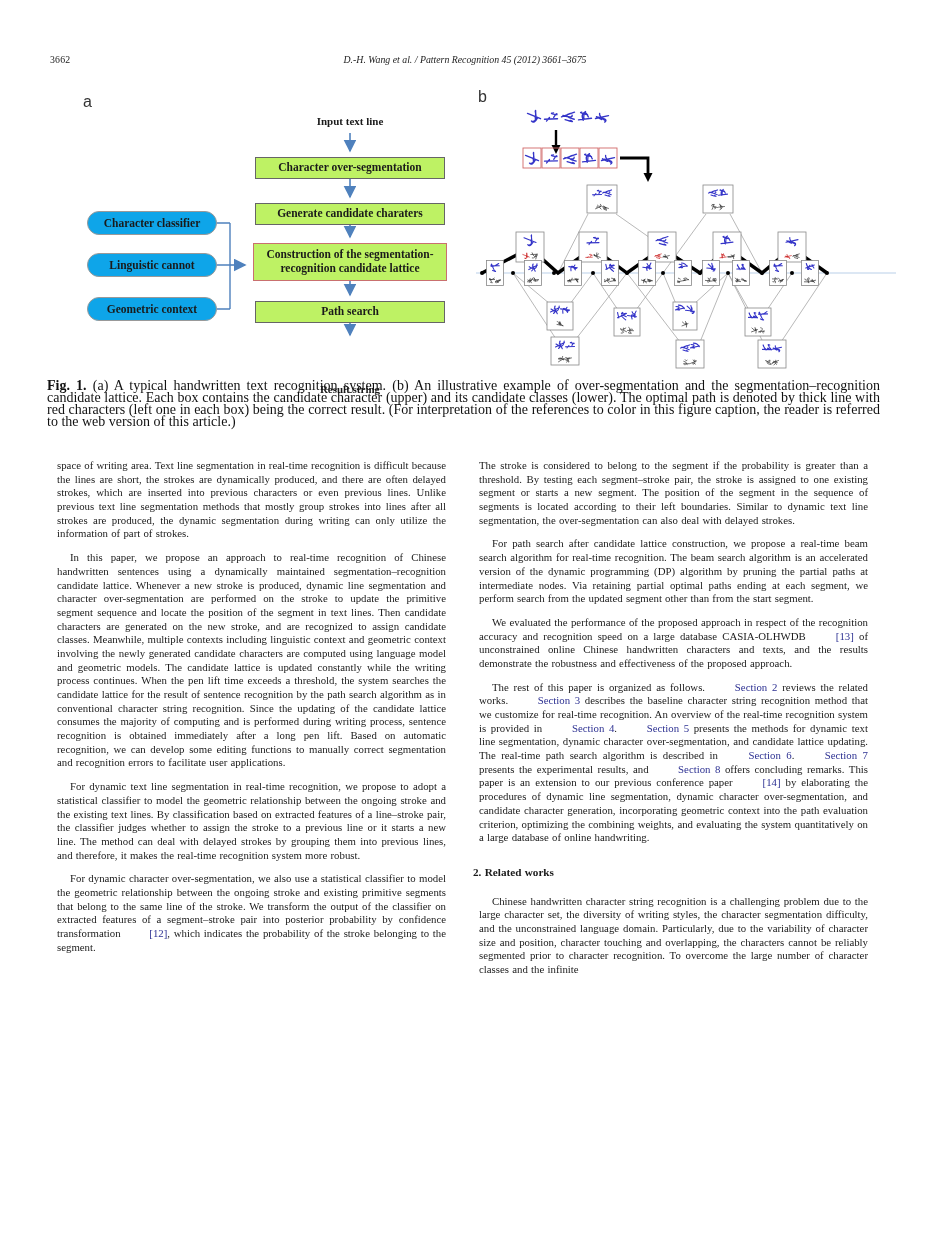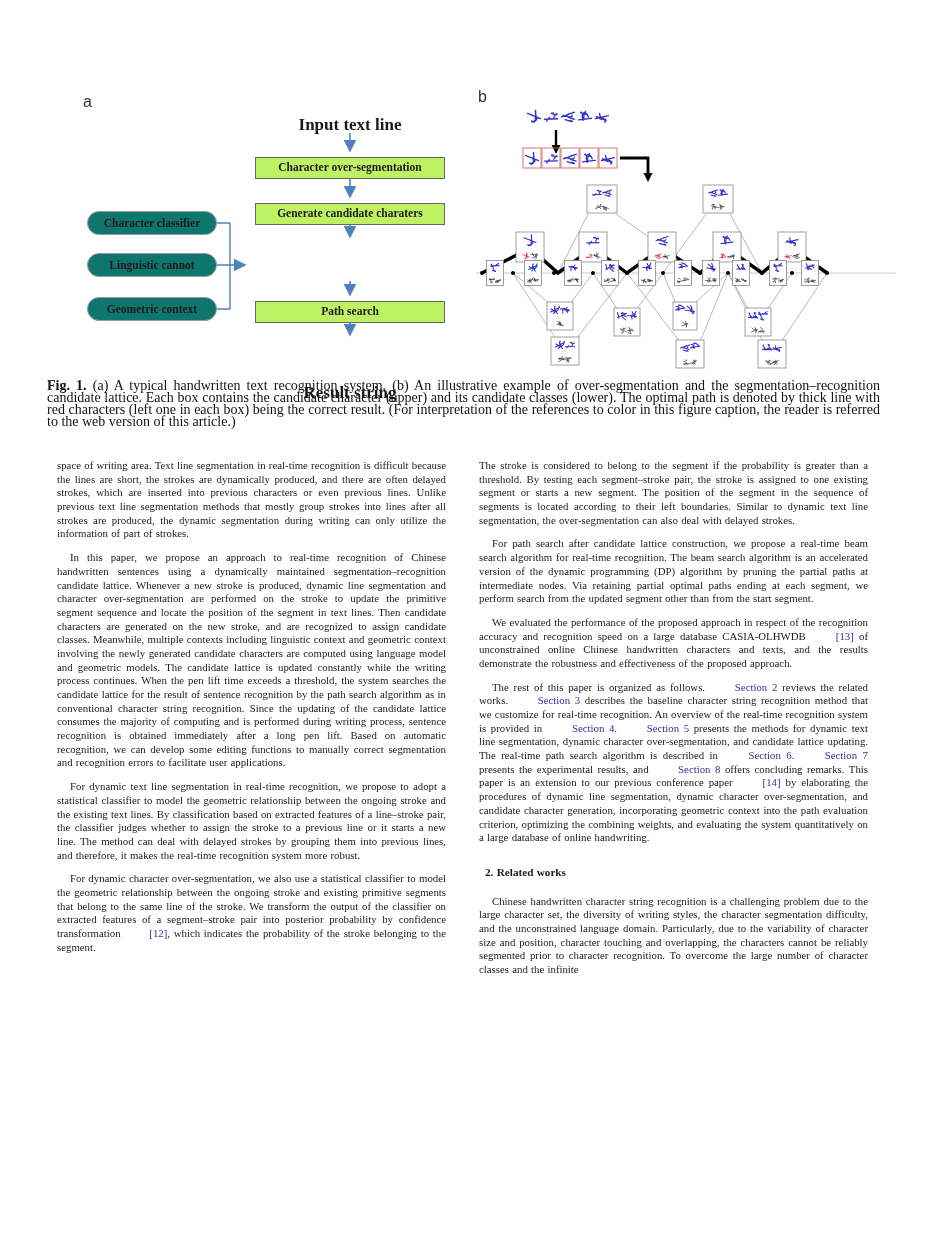--- a/index.html
+++ b/index.html
@@ -9,73 +9,80 @@
   
   .pg-header { position:absolute; top:54px; left:47px; right:42px; font-size:9.8px; }
   .pgnum { position:absolute; left:3px; top:0; font-style:normal; letter-spacing:0.2px; }
   .runtitle { display:block; text-align:center; font-style:italic; color:#222; }
 
   
   .fig-a { position:absolute; left:75px; top:95px; width:392px; height:285px; }
   .fig-label { position:absolute; font-family:"Liberation Sans", sans-serif; font-size:16px; color:#333; }
   .fc-svg { position:absolute; left:0; top:0; }
   .fc-text { position:absolute; left:180px; width:190px; text-align:center;
-             font-weight:bold; font-size:17px; font-family:"Liberation Serif", serif; }
+             font-weight:bold; font-size:11px; font-family:"Liberation Serif", serif; }
   .fc-box { position:absolute; left:180px; width:190px; height:22px; background:#bef264;
             border:1px solid #666; display:flex; align-items:center; justify-content:center;
             text-align:center; font-weight:bold; font-size:11.5px; line-height:1.2;
             font-family:"Liberation Serif", serif; box-sizing:border-box; }
   .fc-red { border:1.5px solid #c9706f; left:178px; width:194px; }
-  .fc-round { position:absolute; left:12px; width:130px; height:24px; background:#0f766e;
+  .fc-round { position:absolute; left:12px; width:130px; height:24px; background:#0ea5e9;
               border:1px solid #999; border-radius:12px; display:flex; align-items:center;
               justify-content:center; font-weight:bold; font-size:11.5px;
               font-family:"Liberation Serif", serif; box-sizing:border-box; }
 
   
   .fig-b { position:absolute; left:468px; top:88px; width:442px; height:292px; }
 
   
   .caption { position:absolute; top:380px; left:47px; width:833px; margin:0;
              font-size:14px; line-height:12px; text-align:justify; color:#111; }
   .b { font-weight:bold; }
   .lk { color:#2d3192;padding-left:25px; }
 
   
   .cols { position:absolute; top:449px; left:47px; width:831px; display:flex; gap:13px; }
   .col { width:409px; font-size:10.8px; line-height:13.68px; text-align:justify;
          word-spacing:0.05em; }
   .col p { margin:10px; }
   p.ind { text-indent:13px; }
-  h2.sec { font-size:11.2px; font-weight:bold; margin:21px 0 15px 16px; text-align:left; }
+  h2.sec { font-size:11.2px; font-weight:bold; margin:21px 0 15px 4px; text-align:left; }
 </style>
 </head>
 <body>
 
 <div class="page">
 
+  <div class="pg-header">
+    <span class="pgnum">3662</span>
+    <span class="runtitle">D.-H. Wang et al. / Pattern Recognition 45 (2012) 3661–3675</span>
+  </div>
 
   <div class="fig-a">
     <div class="fig-label" style="left:8px; top:-2px;">a</div>
     <svg class="fc-svg" width="392" height="285">
       <defs>
         <marker id="ab" markerWidth="9" markerHeight="9" refX="7" refY="4" orient="auto">
           <path d="M0 0 L8 4 L0 8 Z" fill="#4f81bd"></path>
         </marker>
       </defs>
       <path d="M275 38 V56" stroke="#4f81bd" stroke-width="1.6" marker-end="url(#ab)"></path>
       <path d="M275 84 V102" stroke="#4f81bd" stroke-width="1.6" marker-end="url(#ab)"></path>
       <path d="M275 130 V142" stroke="#4f81bd" stroke-width="1.6" marker-end="url(#ab)"></path>
       <path d="M275 186 V200" stroke="#4f81bd" stroke-width="1.6" marker-end="url(#ab)"></path>
       <path d="M275 228 V240" stroke="#4f81bd" stroke-width="1.6" marker-end="url(#ab)"></path>
       <path d="M142 128 H155 M142 170 H155 M142 214 H155 M155 128 V214" stroke="#4f81bd" stroke-width="1.4" fill="none"></path>
       <path d="M155 170 H170" stroke="#4f81bd" stroke-width="1.6" marker-end="url(#ab)"></path>
     </svg>
     <div class="fc-text" style="top:20px;">Input text line</div>
     <div class="fc-box" style="top:62px;">Character over-segmentation</div>
     <div class="fc-box" style="top:108px;">Generate candidate charaters</div>
+    <div class="fc-box fc-red" style="top:148px; height:38px;">
+      <span><span>Construction of the segmentation-</span><br><span>recognition candidate lattice</span></span>
+    </div>
     <div class="fc-box" style="top:206px;">Path search</div>
     <div class="fc-text" style="top:248px;margin-top:40px;">Result string</div>
     <div class="fc-round" style="top:116px;">Character classifier</div>
     <div class="fc-round" style="top:158px;">Linguistic cannot</div>
     <div class="fc-round" style="top:202px;">Geometric context</div>
   </div>
 
   <div class="fig-b">
     <div class="fig-label" style="left:10px; top:0;">b</div>
     <svg id="figb-svg" width="442" height="292" viewBox="0 0 442 292">

